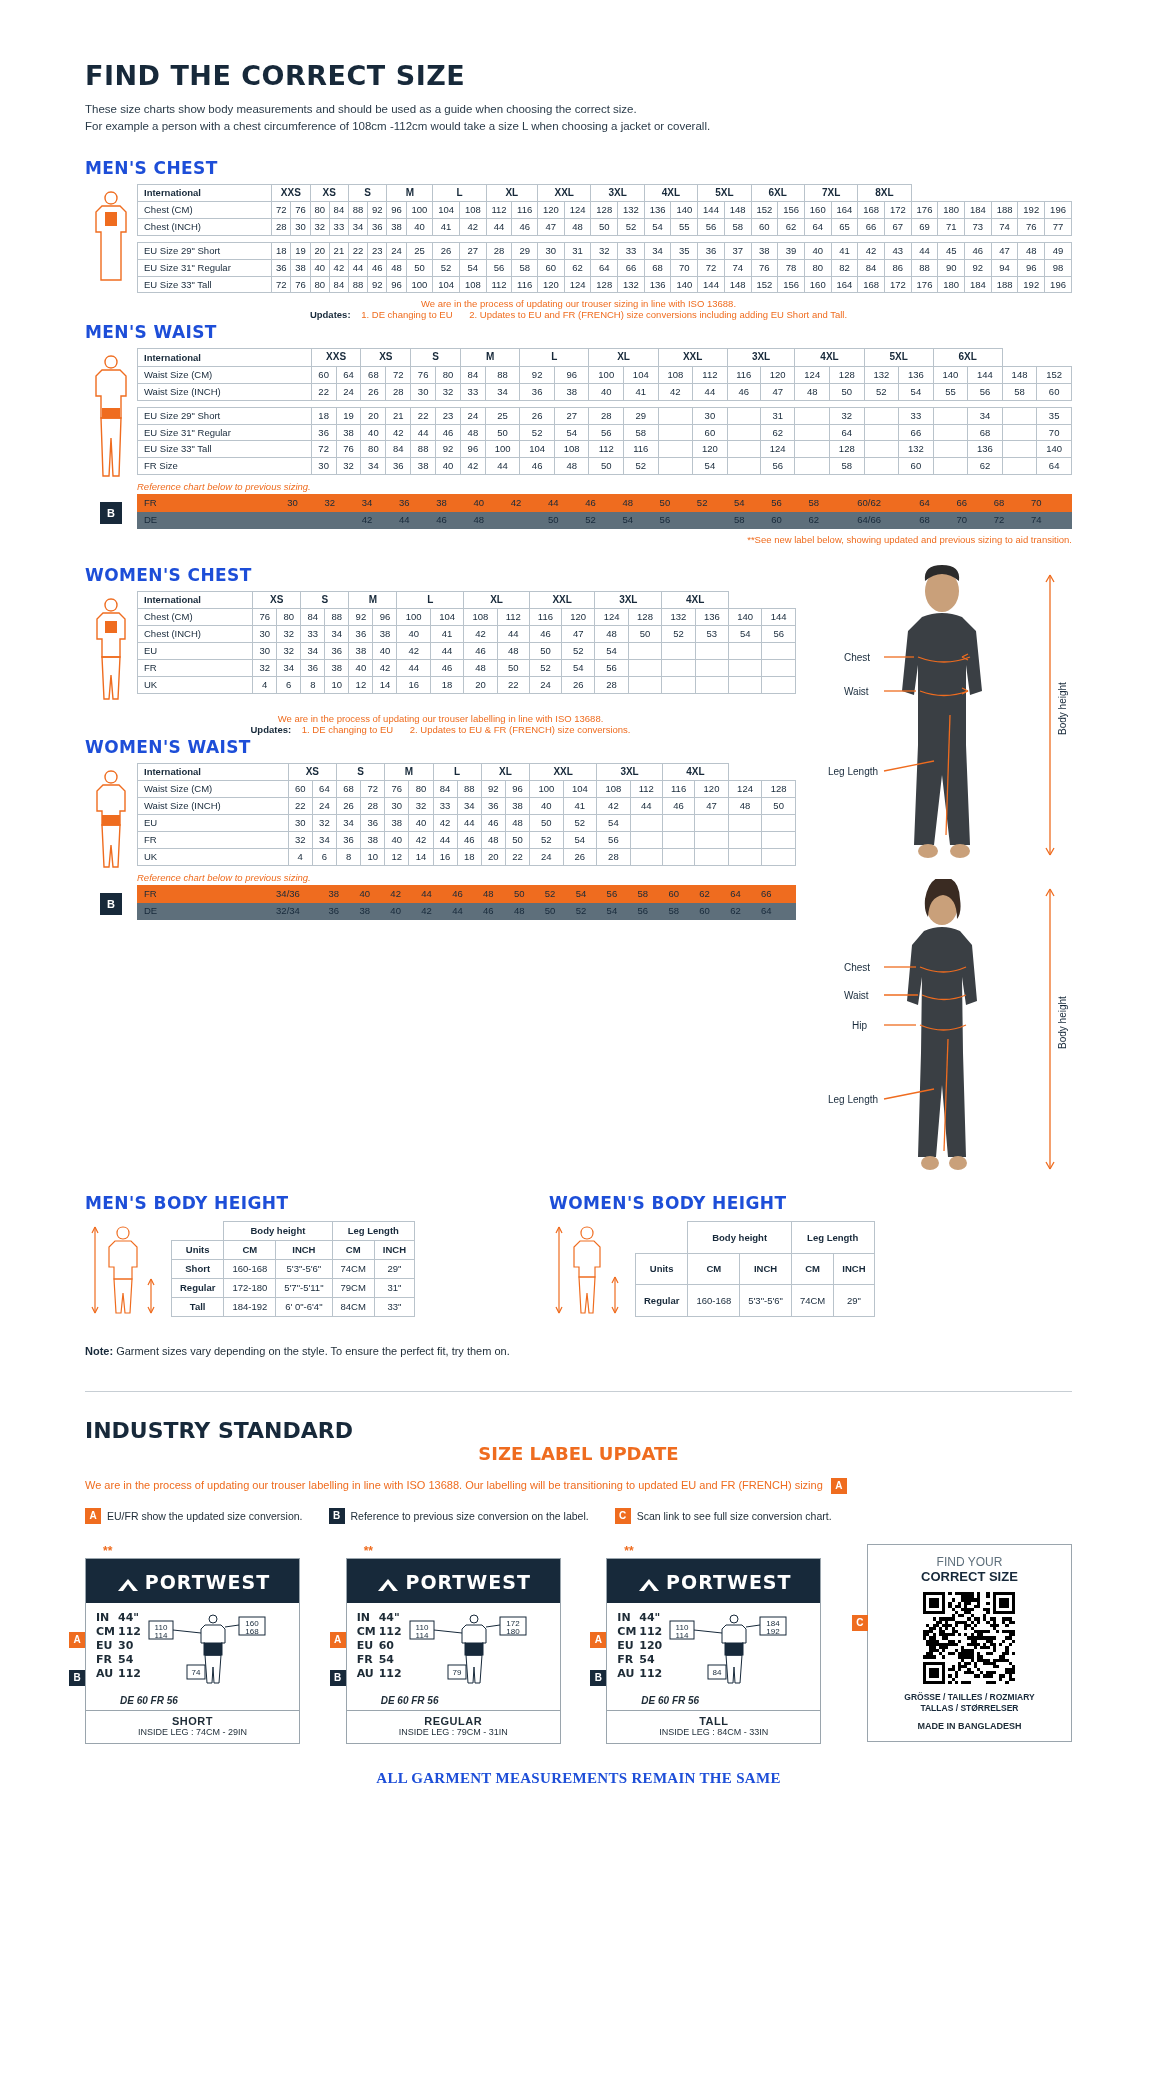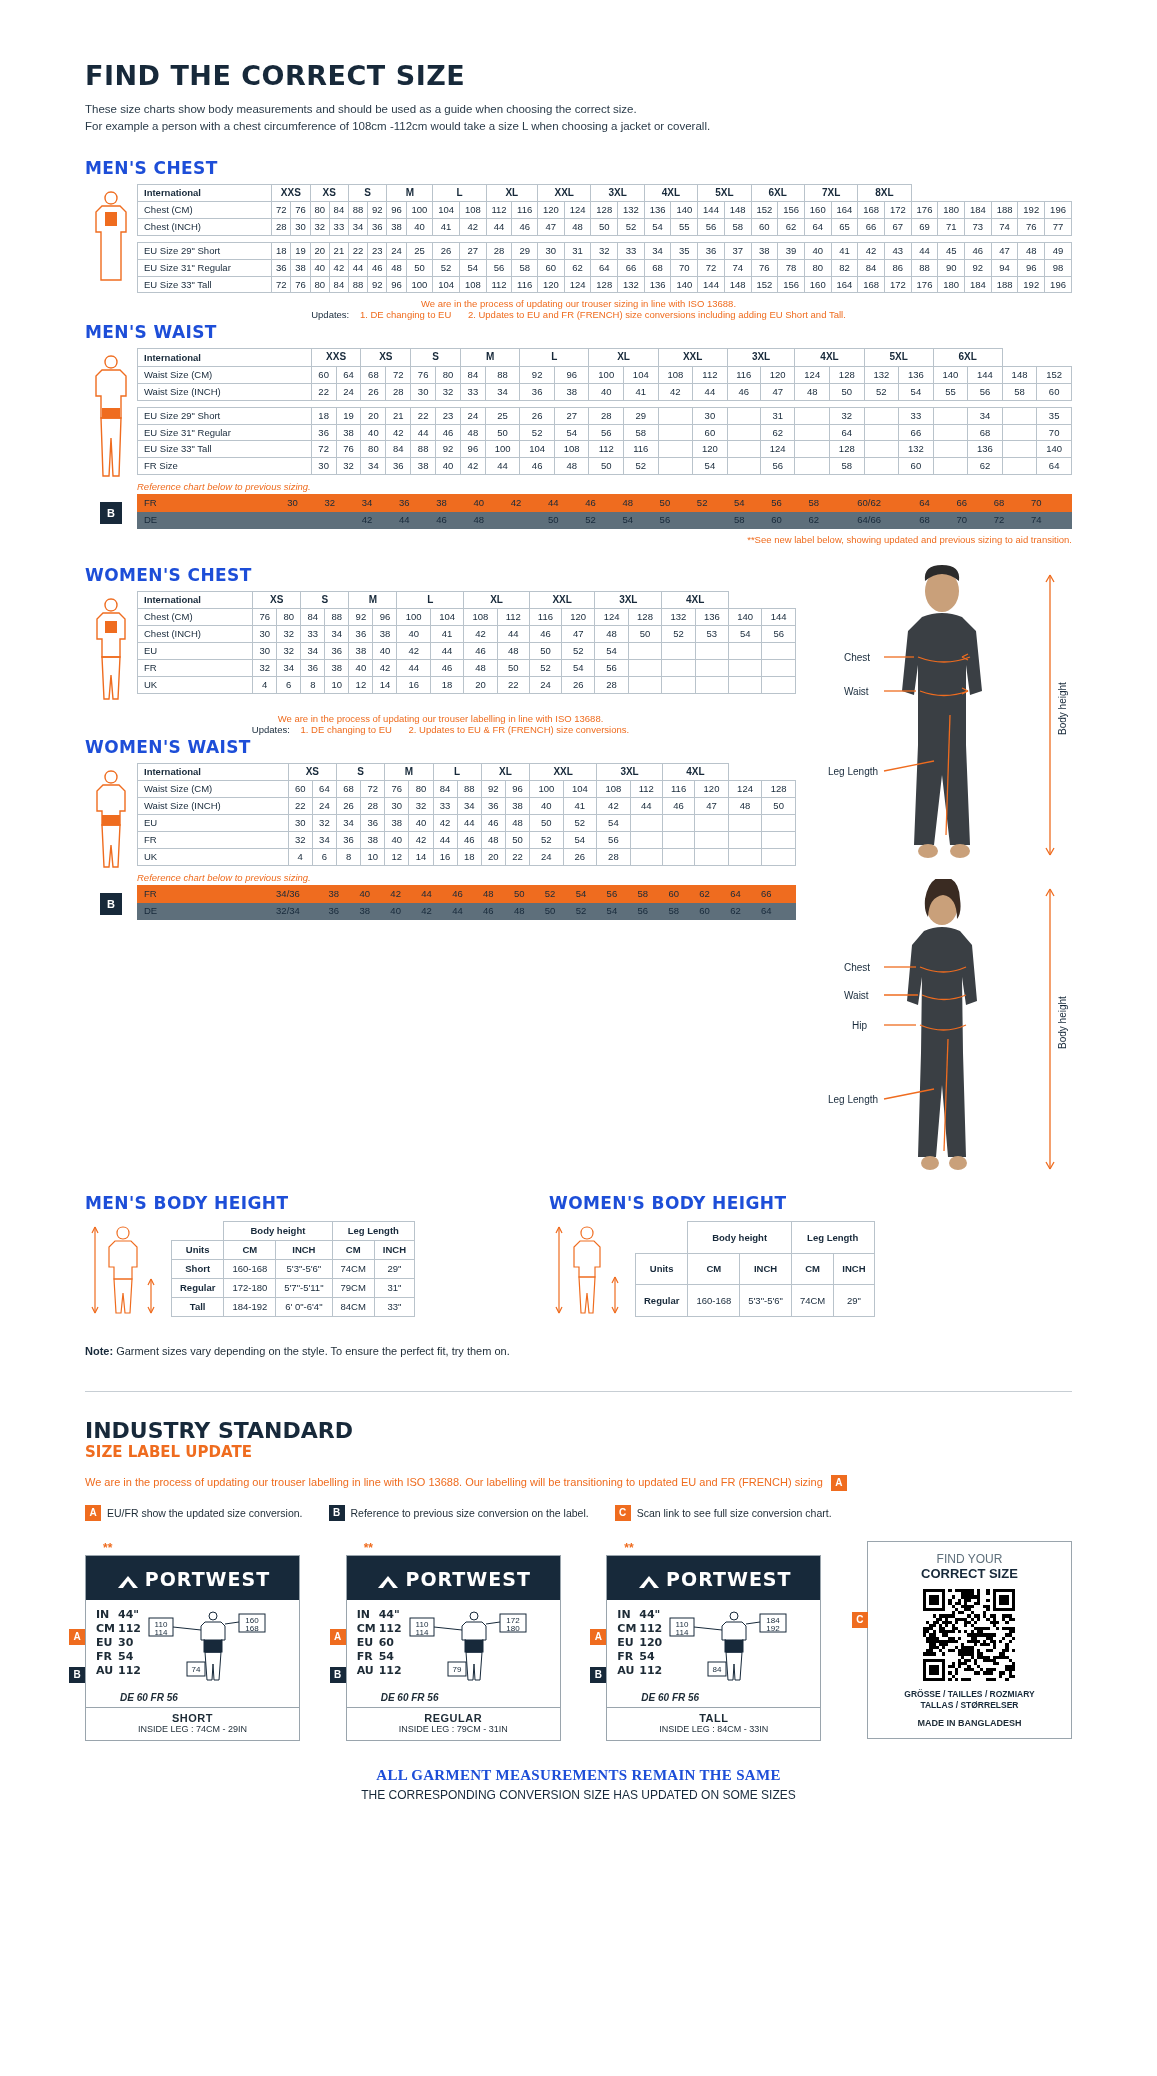--- a/index.html
+++ b/index.html
@@ -51,21 +51,21 @@
     white-space:nowrap;
     font-size:9.5px;
     margin-top:40px;
   }
   table.sz th { font-weight:bold; font-size:10px;}
   table.sz tr.spacer td { border:none; height:7px; padding:0;}
   .nb { border:none !important; }
 
   .note-orange { color:#ef6c1f; font-size:9.5px; }
   .note-center { text-align:center; margin: 5px 0 2px 0;}
-  .bold { font-weight:normal;text-align:right; }
+  .bold { font-weight:bold;text-align:right; }
   .nav-updates { font-size:9.5px; color:#17293a; }
   .nav-updates .u { color:#ef6c1f; }
 
   .orangeRow td { background:#ef6c1f; color:#fff; border-color:#ef6c1f !important; font-weight:bold;}
   .orangeRow td.lbl { text-align:left; padding-left:6px;}
   .greyRow td { background:#5e6f7b; color:#fff; border-color:#5e6f7b !important; font-weight:bold;}
   .greyRow td.lbl { text-align:left; padding-left:6px;}
 
   .badgeB {
     width:22px;height:22px;background:#17293a;color:#fff;font-weight:bold;
@@ -78,21 +78,21 @@
   table.bh { border-collapse:collapse; font-size:9.5px;}
   table.bh th, table.bh td { border:1px solid #b9c3cb; padding:3px 8px; text-align:center; color:#17293a; font-weight:normal;}
   table.bh th { font-weight:bold; }
 
   .noteline { font-size:11px; margin-top: 28px; }
   .noteline b { color:#17293a; }
 
   hr.div { border:none; border-top:1px solid #c7ced4; margin: 34px 0 26px 0;}
 
   h2.ind1 { font-size:22px; font-weight:bold; color:#17293a; margin:0; font-family:"DejaVu Sans", sans-serif;}
-  h2.ind2 { font-size:15px; font-weight:bold; color:#ef6c1f; margin:0 0 14px 0; font-family:"DejaVu Sans", sans-serif;}
+  h2.ind2 { font-size:18px; font-weight:bold; color:#ef6c1f; margin:0 0 14px 0; font-family:"DejaVu Sans", sans-serif;text-align:center;}
   .ind-sub { font-size:11px; color:#ef6c1f; margin-bottom:14px;}
   .keyrow { display:flex; gap:12px; align-items:center; font-size:10.5px; margin-bottom:20px; flex-wrap:wrap;}
   .keyitem { display:flex; align-items:center; gap:6px; margin-right:14px;}
   .tagA { background:#ef6c1f;color:#fff;font-weight:bold;width:16px;height:16px;display:flex;align-items:center;justify-content:center;font-size:10px;}
   .tagB { background:#17293a;color:#fff;font-weight:bold;width:16px;height:16px;display:flex;align-items:center;justify-content:center;font-size:10px;}
   .tagC { background:#ef6c1f;color:#fff;font-weight:bold;width:16px;height:16px;display:flex;align-items:center;justify-content:center;font-size:10px;}
 
   .labels { display:flex; gap:22px; align-items:flex-start; justify-content:space-between;}
   .labelcard { width: 215px; position:relative; }
   .stars { color:#ef6c1f; font-weight:bold; font-size:12px; margin-left:18px; }
@@ -1624,16 +1624,15 @@
             <rect x="26" y="28" width="1" height="1" fill="#000"></rect>
           </svg>
         </div>
         <div class="langs">GRÖSSE / TAILLES / ROZMIARY<br>TALLAS / STØRRELSER</div>
         <div class="made">MADE IN BANGLADESH</div>
       </div>
     </div>
 
   <div class="footer">
     <div class="f1">ALL GARMENT MEASUREMENTS REMAIN THE SAME</div>
-    <div class="f2">THE CORRESPONDING CONVERSION SIZE HAS UPDATED ON SOME SIZES</div>
   </div>
 
 </div>
 
 </body></html>

